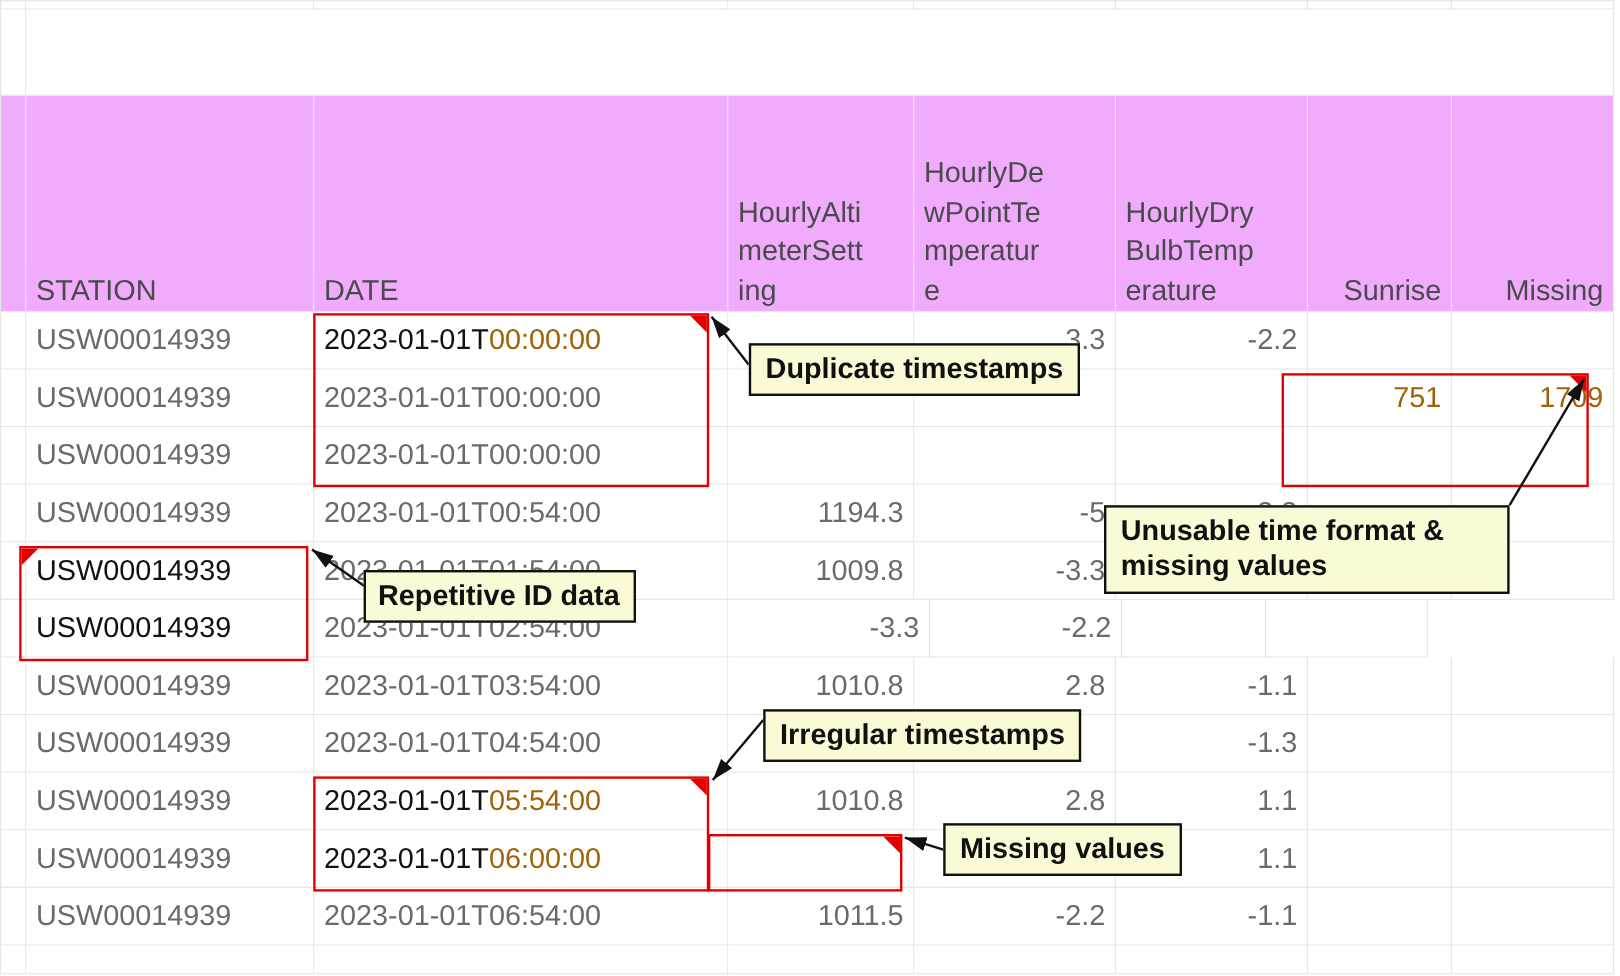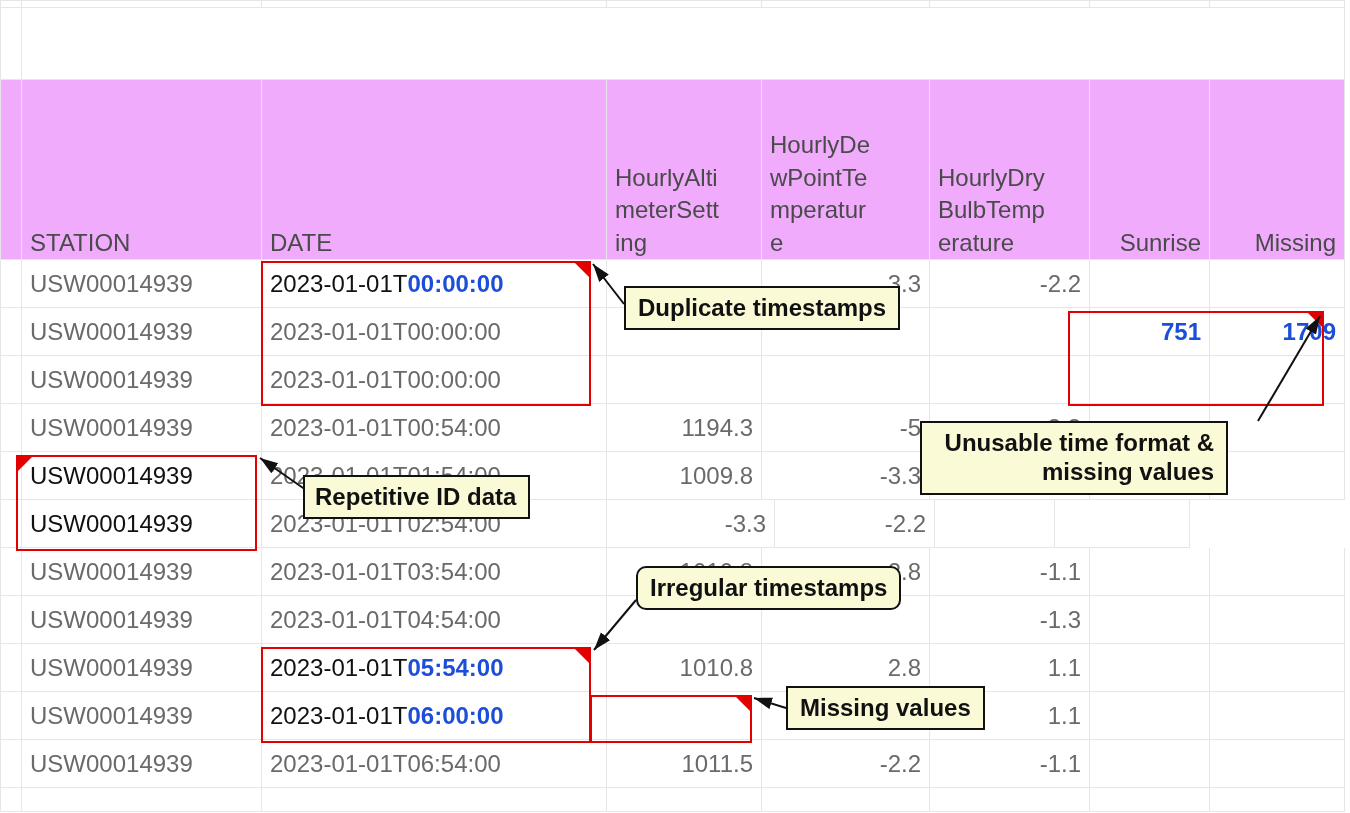--- a/index.html
+++ b/index.html
@@ -61,21 +61,21 @@
   .num { justify-content: flex-end; }
   .c-station { width: 240px; }
   .c-date    { width: 345px; }
   .c-alt     { width: 155px; }
   .c-dew     { width: 168px; }
   .c-dry     { width: 160px; }
   .c-sunrise { width: 120px; }
   .c-sunset  { width: 135px; }
   .sliver    { width: 22px; }
   .strong-black { color: #111; font-weight: 400; }
-  .bold-black { color: #1d4ed8; font-weight: 700; }
+  .bold-black { color: #a16207; font-weight: 400; }
 
   .red-box {
     position: absolute;
     border: 2px solid #e30000;
     pointer-events: none;
     z-index: 5;
   }
   .red-box .corner-nw,
   .red-box .corner-ne {
     position: absolute;
@@ -301,23 +301,23 @@
     </div>
   <div class="red-box" style="top:647px; left:261px; width:330px; height:96px;">
       <div class="corner-ne"></div>
     </div>
   <div class="red-box" style="top:695px; left:590px; width:162px; height:48px;">
       <div class="corner-ne"></div>
     </div>
 
   <div class="callout" style="top:286px; left:624px;">Duplicate timestamps</div>
   <div class="callout" style="top:475px; left:303px;padding-left:10px;">Repetitive ID data</div>
-  <div class="callout twoline" style="top:421px; left:920px; width:308px; white-space:pre-line;text-align:right;">Unusable time format &amp;
+  <div class="callout twoline" style="top:421px; left:920px; width:338px; white-space:pre-line;">Unusable time format &amp;
 missing values</div>
-  <div class="callout" style="top:566px; left:636px;border-radius:10px;">Irregular timestamps</div>
+  <div class="callout" style="top:591px; left:636px;">Irregular timestamps</div>
   <div class="callout" style="top:686px; left:786px;">Missing values</div>
 
   <svg class="arrows">
     <defs>
       <marker id="ah" markerWidth="10" markerHeight="10" refX="9" refY="3" orient="auto">
         <path d="M0,0 L9,3 L0,6 Z" fill="#111"></path>
       </marker>
     </defs>
 
     <line x1="624" y1="304" x2="593" y2="264" stroke="#111" stroke-width="2" marker-end="url(#ah)"></line>

